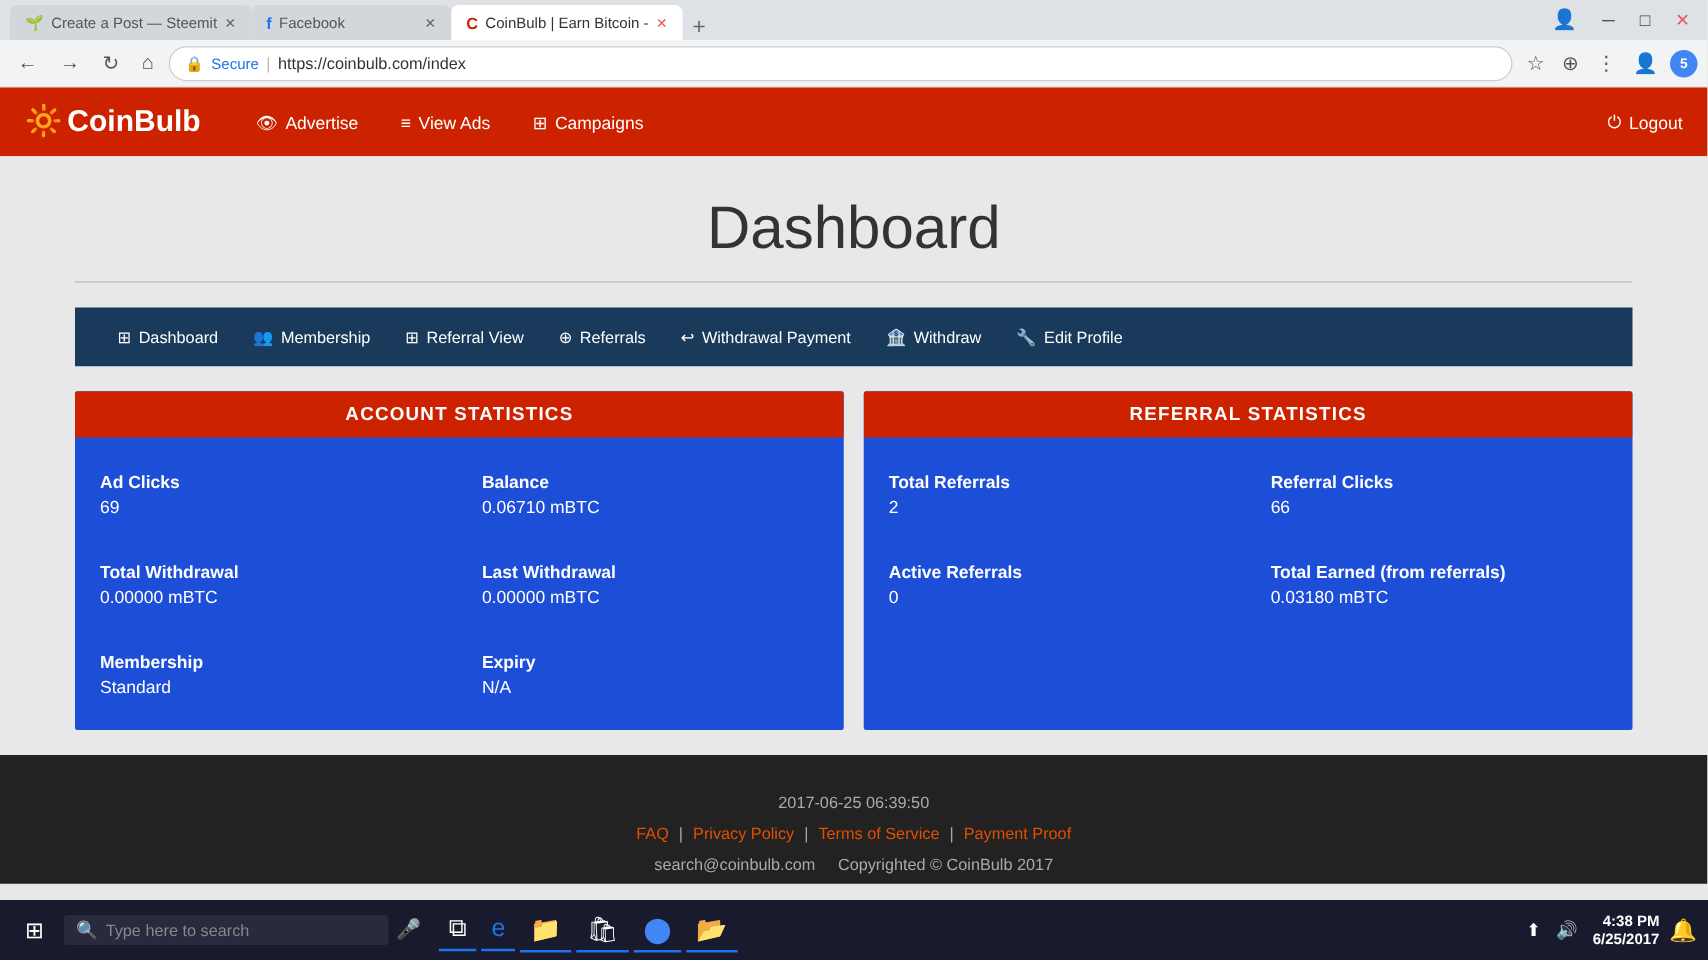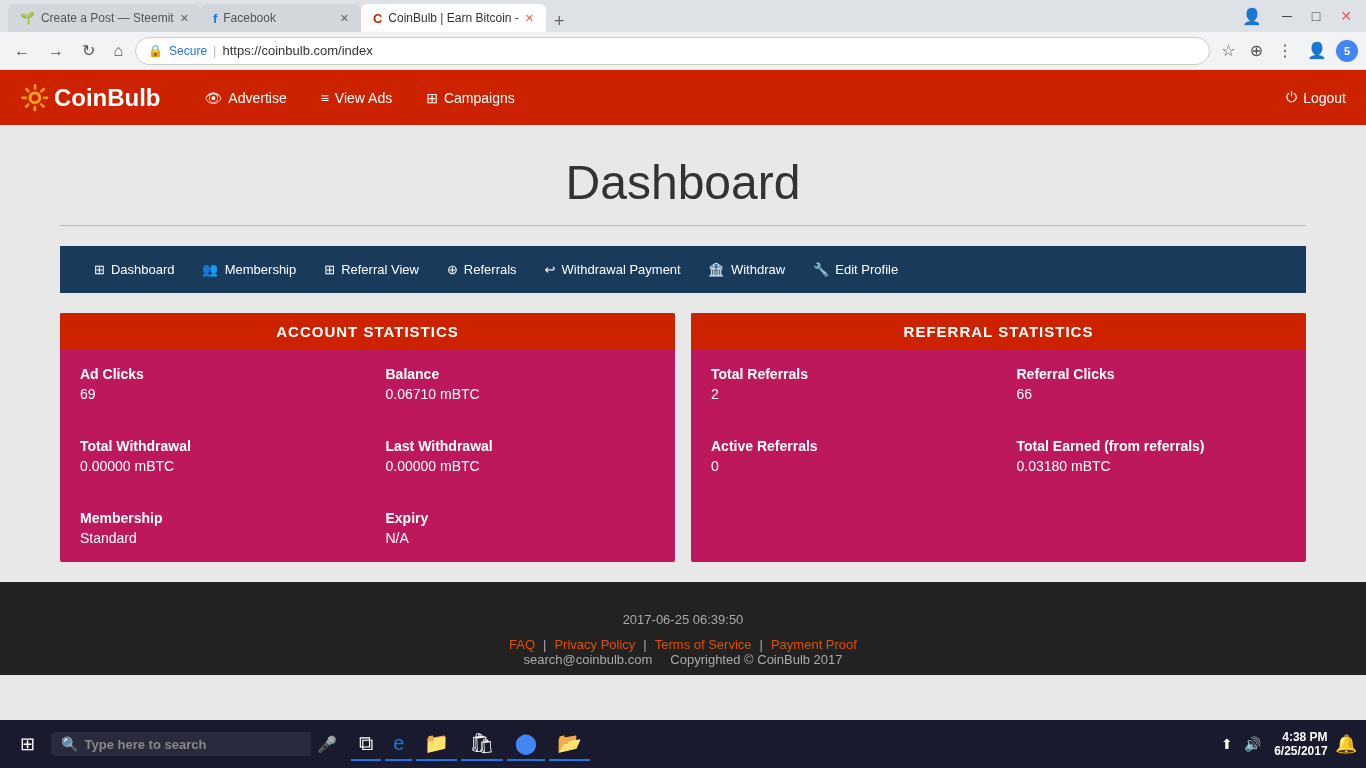--- a/index.html
+++ b/index.html
@@ -37,41 +37,41 @@
     .dashboard-header { text-align: center; padding: 30px 0 15px; background: #e8e8e8; }
     .dashboard-title { font-size: 48px; color: #333; font-weight: normal; }
     .dashboard-divider { border: none; border-top: 1px solid #bbb; margin: 0 60px 20px; }
 
     
     .tab-bar { background: #1a3a5c; display: flex; align-items: center; padding: 0 20px; margin: 0 60px; }
     .tab-item { color: #fff; font-size: 13px; padding: 16px 14px; cursor: pointer; display: flex; align-items: center; gap: 6px; white-space: nowrap; }
 
     
     .stats-area { display: flex; gap: 16px; margin: 20px 60px; }
-    .stats-panel { flex: 1; background: #be185d; border-radius: 2px; overflow: hidden; }
+    .stats-panel { flex: 1; background: #1d4ed8; border-radius: 2px; overflow: hidden; }
     .stats-header { background: #cc2200; color: #fff; text-align: center; padding: 10px; font-size: 15px; font-weight: bold; letter-spacing: 1px; }
-    .stats-body { padding: 16px 20px; display: grid; grid-template-columns: 1fr 1fr; row-gap: 24px; column-gap: 20px; gap: 36px; }
+    .stats-body { padding: 27px 20px; display: grid; grid-template-columns: 1fr 1fr; row-gap: 24px; column-gap: 20px; gap: 36px; }
     .stat-item { color: #fff; }
     .stat-label { font-weight: bold; font-size: 14px; margin-bottom: 4px; }
     .stat-value { font-size: 14px; }
 
     
     .footer { background: #222; padding: 30px 20px 8px; margin-top: 20px; text-align: center; }
     .footer-timestamp { color: #aaa; font-size: 13px; margin-bottom: 10px; }
-    .footer-links { display: flex; align-items: center; justify-content: center; gap: 8px; }
+    .footer-links { display: flex; align-items: center; justify-content: center; gap: 8px; margin-bottom: 10px; }
     .footer-link { color: #e05000; font-size: 13px; cursor: pointer; text-decoration: none; }
     .footer-separator { color: #aaa; font-size: 13px; }
     .footer-bottom { color: #aaa; font-size: 13px; }
 
     
     .taskbar { background: #1a1a2e; height: 48px; display: flex; align-items: center; padding: 0 8px; position: fixed; bottom: 0; width: 1366px; }
     .taskbar-start { background: #1a1a2e; border: none; color: #fff; font-size: 18px; cursor: pointer; padding: 6px 12px; display: flex; align-items: center; }
     .taskbar-search { display: flex; align-items: center; background: #2a2a3e; border-radius: 3px; padding: 4px 10px; gap: 6px; width: 260px; margin-left: 4px; }
     .taskbar-search-icon { color: #aaa; font-size: 14px; }
-    .taskbar-search-text { color: #888; font-size: 13px; font-weight: bold; }
+    .taskbar-search-text { color: #888; font-size: 13px; }
     .taskbar-apps { display: flex; align-items: center; gap: 4px; margin-left: 8px; }
     .taskbar-app { background: none; border: none; color: #fff; font-size: 20px; padding: 4px 8px; cursor: pointer; border-bottom: 2px solid #1a75e8; }
     .taskbar-app.active { border-bottom: 2px solid #1a75e8; }
     .taskbar-right { margin-left: auto; display: flex; align-items: center; gap: 8px; }
     .taskbar-time { color: #fff; font-size: 12px; text-align: right; font-weight: bold; }
     .taskbar-icons { display: flex; align-items: center; gap: 4px; }
     .taskbar-icon { color: #fff; font-size: 14px; padding: 2px 4px; }
     .taskbar-notification { color: #fff; font-size: 18px; cursor: pointer; }
   </style>
 </head>

